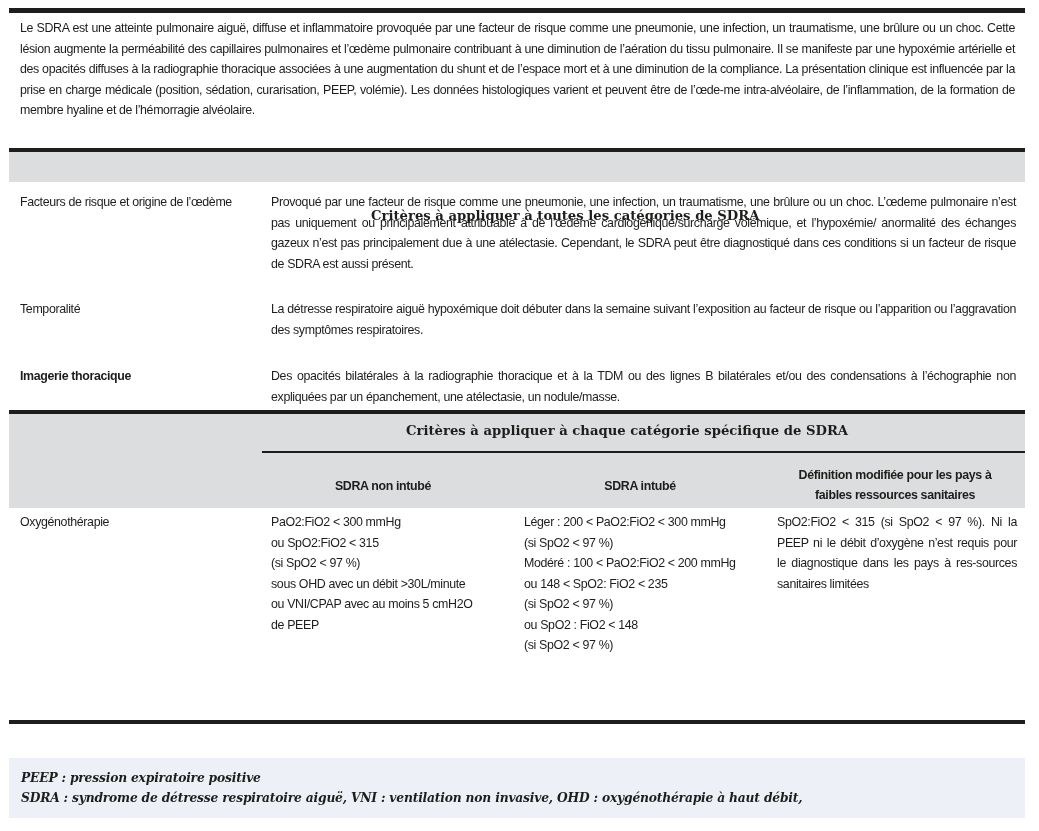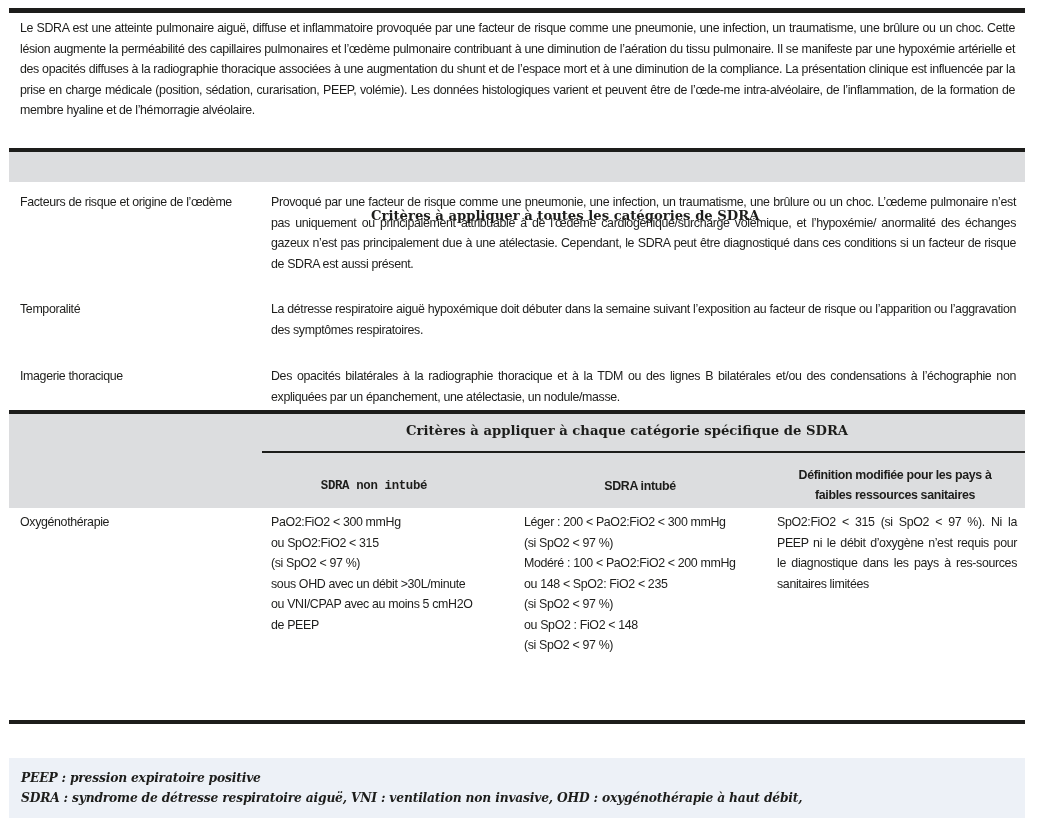--- a/index.html
+++ b/index.html
@@ -32,30 +32,30 @@
 <div class="band" style="top:152px;height:30px;">
   <div class="band-title serif" style="left:362px;top:18px;margin-top:38px;">Critères à appliquer à toutes les catégories de SDRA</div>
 </div>
 
 <div class="label txt cond" style="top:192px;">Facteurs de risque et origine de l’œdème</div>
 <div class="cell txt cond" style="left:271px;top:192px;width:745px;">Provoqué par une facteur de risque comme une pneumonie, une infection, un traumatisme, une brûlure ou un choc. L’œdeme pulmonaire n’est pas uniquement ou principalement attribuable à de l’œdème cardiogénique/surcharge volémique, et l’hypoxémie/ anormalité des échanges gazeux n’est pas principalement due à une atélectasie. Cependant, le SDRA peut être diagnostiqué dans ces conditions si un facteur de risque de SDRA est aussi présent.</div>
 
 <div class="label txt cond" style="top:299px;">Temporalité</div>
 <div class="cell txt cond" style="left:271px;top:299px;width:745px;">La détresse respiratoire aiguë hypoxémique doit débuter dans la semaine suivant l’exposition au facteur de risque ou l’apparition ou l’aggravation des symptômes respiratoires.</div>
 
-<div class="label txt cond" style="top:366px;">Imagerie thoracique</div>
+<div class="label txt cond" style="top:366px;font-weight:bold;">Imagerie thoracique</div>
 <div class="cell txt cond" style="left:271px;top:366px;width:745px;">Des opacités bilatérales à la radiographie thoracique et à la TDM ou des lignes B bilatérales et/ou des condensations à l’échographie non expliquées par un épanchement, une atélectasie, un nodule/masse.</div>
 
 <div class="rule-h" style="top:410px;"></div>
 <div class="band" style="top:414px;height:94px;">
   <div class="band-title serif" style="left:397px;top:9px;">Critères à appliquer à chaque catégorie spécifique de SDRA</div>
 </div>
 <div class="sub-rule" style="top:451px;"></div>
 
-<div class="col-head cond" style="left:249px;top:476px;width:250px;font-family:Liberation Mono, monospace;">SDRA non intubé</div>
+<div class="col-head cond" style="left:258px;top:476px;width:250px;">SDRA non intubé</div>
 <div class="col-head cond" style="left:515px;top:476px;width:250px;">SDRA intubé</div>
 <div class="col-head cond" style="left:790px;top:465px;width:210px;">Définition modifiée pour les pays à faibles ressources sanitaires</div>
 
 <div class="label txt cond" style="top:512px;">Oxygénothérapie</div>
 
 <div class="cell txt cond lines" style="left:271px;top:512px;width:240px;">
   <div>PaO2:FiO2 &lt; 300 mmHg</div>
   <div>ou SpO2:FiO2 &lt; 315</div>
   <div>(si SpO2 &lt; 97 %)</div>
   <div>sous OHD avec un débit &gt;30L/minute</div>

